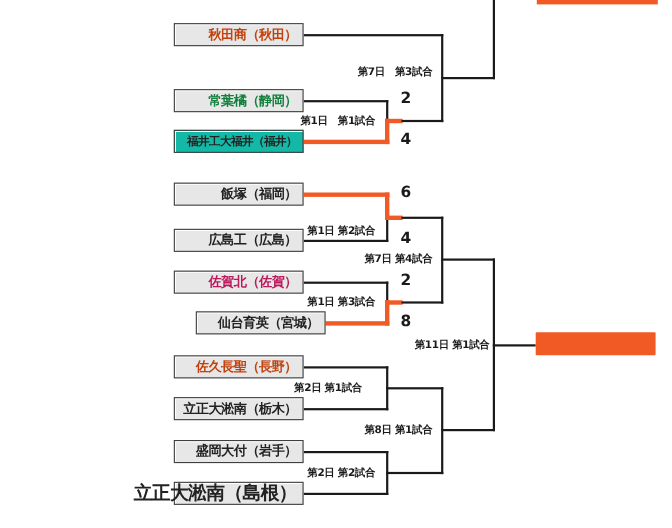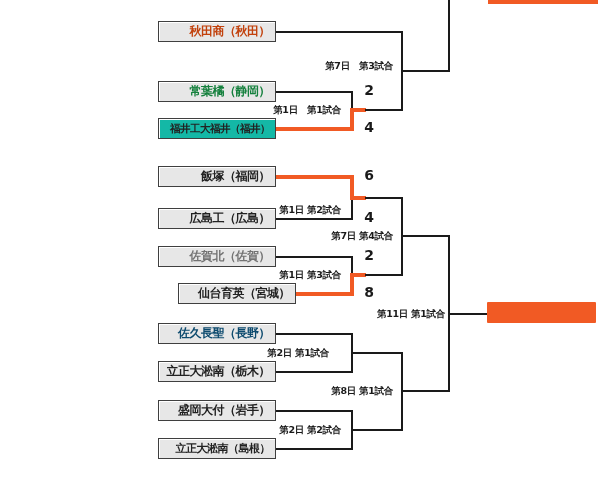--- a/index.html
+++ b/index.html
@@ -66,26 +66,26 @@
       <div class="seg" style="left: 400.5px; top: 351.5px; width: 2px; height: 79px; background: rgb(26, 26, 26);"></div>
       <div class="seg" style="left: 400.5px; top: 390px; width: 49px; height: 2px; background: rgb(26, 26, 26);"></div>
       <div class="seg" style="left: 447.5px; top: 235.25px; width: 2px; height: 156.75px; background: rgb(26, 26, 26);"></div>
       <div class="seg" style="left: 447.5px; top: 312.625px; width: 39.5px; height: 2px; background: rgb(26, 26, 26);"></div>
       <div class="seg" style="left: 447.5px; top: 0px; width: 2px; height: 71.75px; background: rgb(26, 26, 26);"></div>
       <div class="team-box" style="top: 21px; background: rgb(231, 231, 231); border-color: rgb(63, 63, 63); color: #c2410c;">秋田商（秋田）</div>
       <div class="team-box" style="top: 81px; background: rgb(231, 231, 231); border-color: rgb(63, 63, 63); color: #15803d;">常葉橘（静岡）</div>
       <div class="team-box" style="top: 118px; font-size: 10.5px; background: #14b8a6; border-color: rgb(63, 63, 63); color: rgb(34, 34, 34);">福井工大福井（福井）</div>
       <div class="team-box" style="top: 166px; background: rgb(231, 231, 231); border-color: rgb(63, 63, 63); color: rgb(34, 34, 34); padding-left: 24px;">飯塚（福岡）</div>
       <div class="team-box" style="top: 208px; background: rgb(231, 231, 231); border-color: rgb(63, 63, 63); color: rgb(34, 34, 34);">広島工（広島）</div>
-      <div class="team-box" style="top: 246px; background: rgb(231, 231, 231); border-color: rgb(63, 63, 63); color: #737373;">佐賀北（佐賀）</div>
+      <div class="team-box" style="top: 246px; background: rgb(231, 231, 231); border-color: rgb(63, 63, 63); color: #be185d;">佐賀北（佐賀）</div>
       <div class="team-box" style="top: 283px; background: rgb(231, 231, 231); border-color: rgb(63, 63, 63); color: rgb(34, 34, 34); margin-left: 20px;">仙台育英（宮城）</div>
-      <div class="team-box" style="top: 323px; background: rgb(231, 231, 231); border-color: rgb(63, 63, 63); color: #0c4a6e;">佐久長聖（長野）</div>
+      <div class="team-box" style="top: 323px; background: rgb(231, 231, 231); border-color: rgb(63, 63, 63); color: #c2410c;">佐久長聖（長野）</div>
       <div class="team-box" style="top: 361px; background: rgb(231, 231, 231); border-color: rgb(63, 63, 63); color: rgb(34, 34, 34);">立正大淞南（栃木）</div>
       <div class="team-box" style="top: 400px; background: rgb(231, 231, 231); border-color: rgb(63, 63, 63); color: rgb(34, 34, 34);">盛岡大付（岩手）</div>
-      <div class="team-box" style="top: 438px; font-size: 11px; background: rgb(231, 231, 231); border-color: rgb(63, 63, 63); color: rgb(34, 34, 34);">立正大淞南（島根）</div>
+      <div class="team-box" style="top: 438px; font-size: 17px; background: rgb(231, 231, 231); border-color: rgb(63, 63, 63); color: rgb(34, 34, 34);">立正大淞南（島根）</div>
       <div class="score" style="top: 89.5px;">2</div>
       <div class="score" style="top: 126.5px;">4</div>
       <div class="score" style="top: 174.5px;">6</div>
       <div class="score" style="top: 216.5px;">4</div>
       <div class="score" style="top: 254.5px;">2</div>
       <div class="score" style="top: 291.5px;">8</div>
       <div class="match-label" style="right: 270px; top: 110px;">第1日　第1試合</div>
       <div class="match-label" style="right: 270px; top: 197.5px; margin-top: 12px;">第1日 第2試合</div>
       <div class="match-label" style="right: 270px; top: 275px;">第1日 第3試合</div>
       <div class="match-label" style="right: 282px; top: 352.5px; margin-left: 20px;">第2日 第1試合</div>

